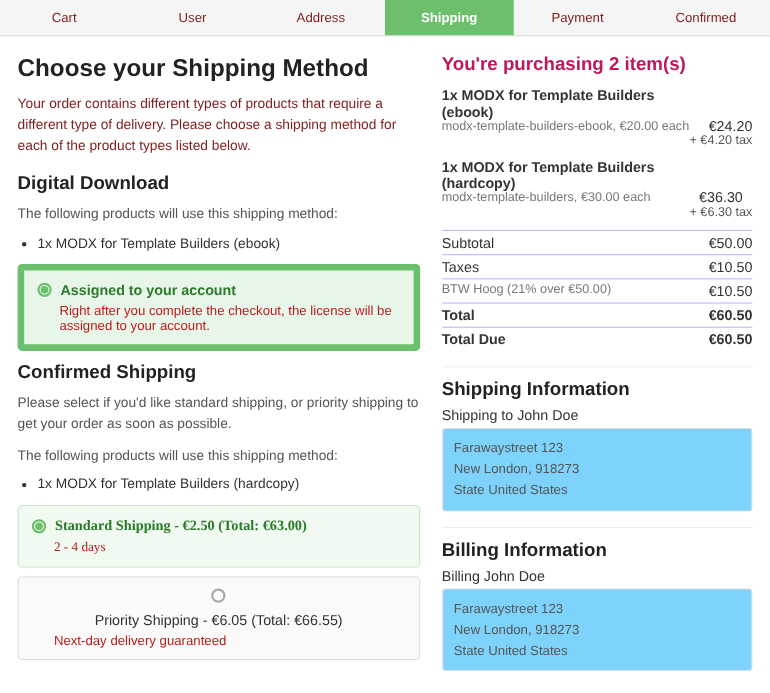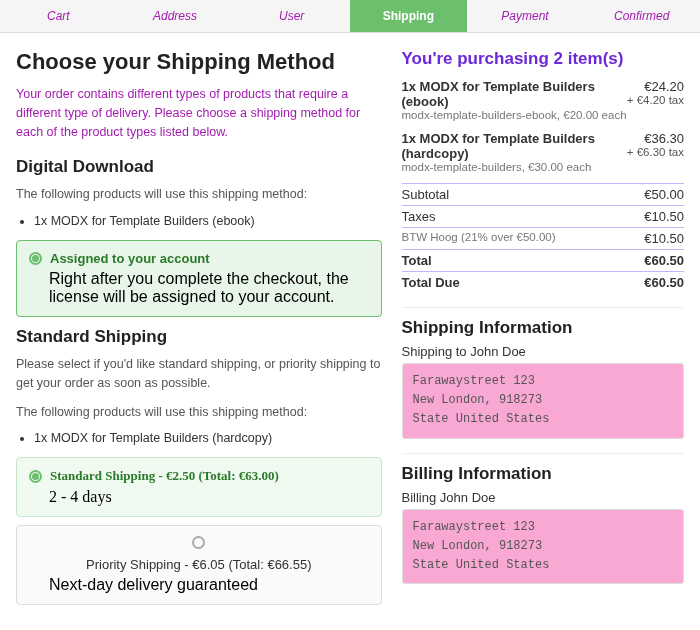--- a/index.html
+++ b/index.html
@@ -27,22 +27,21 @@
       color: #555;
       position: relative;
       cursor: pointer;
     }
     .breadcrumb-item.active {
       background: #6cbf6c;
       color: #fff;
       font-weight: bold;
     }
     .breadcrumb-item.inactive {
-      color: #a21caf;
-      font-style: italic;
+      color: #7f1d1d;
     }
 
     
     .main-layout {
       display: flex;
       padding: 16px 16px 16px 16px;
       gap: 20px;
     }
 
     
@@ -52,21 +51,21 @@
 
     .page-title {
       font-size: 22px;
       font-weight: bold;
       margin-bottom: 10px;
       color: #222;
     }
 
     .intro-text {
       font-size: 12.5px;
-      color: #a21caf;
+      color: #7f1d1d;
       margin-bottom: 16px;
       line-height: 1.5;
     }
 
     .section-title {
       font-size: 17px;
       font-weight: bold;
       margin-bottom: 8px;
       color: #222;
     }
@@ -83,42 +82,42 @@
       margin-bottom: 12px;
       font-size: 12.5px;
       color: #333;
     }
     .product-list li {
       margin-bottom: 4px;
     }
 
     
     .shipping-option {
-      border: 1px solid #6d28d9;
+      border: 6px solid #6d28d9;
       background: #f0faf0;
       border-radius: 4px;
       padding: 10px 12px;
       margin-bottom: 10px;
     }
     .shipping-option.selected {
       border-color: #6cbf6c;
       background: #e8f5e9;
     }
     .shipping-option-label {
       display: flex;
       align-items: center;
       gap: 8px;
       font-size: 13px;
       font-weight: bold;
       color: #2a7a2a;
       margin-bottom: 4px;
     }
     .shipping-option-desc {
-      font-size: 16px;
-      color: #000000;
+      font-size: 12px;
+      color: #b91c1c;
       margin-left: 20px;
     }
 
     .radio-circle {
       width: 13px;
       height: 13px;
       border-radius: 50%;
       border: 2px solid #6cbf6c;
       display: inline-flex;
       align-items: center;
@@ -154,31 +153,32 @@
 
     
     .right-col {
       flex: 0.85;
       font-size: 12.5px;
     }
 
     .right-section-title {
       font-size: 17px;
       font-weight: bold;
-      color: #6d28d9;
+      color: #be185d;
       margin-bottom: 10px;
     }
     .purchase-item-name {
       font-weight: bold;
       font-size: 13px;
       color: #333;
     }
     .purchase-item-price {
       font-size: 13px;
       color: #333;
+      margin-top: 28px;
     }
     .purchase-item-meta {
       font-size: 11.5px;
       color: #777;
     }
     .purchase-item-tax {
       font-size: 11.5px;
       color: #555;
     }
 
@@ -214,38 +214,37 @@
       color: #333;
       margin-bottom: 4px;
     }
     .info-address {
       border: 1px solid #ddd;
       border-radius: 3px;
       padding: 8px 10px;
       font-size: 12px;
       color: #555;
       line-height: 1.6;
-      background: #f9a8d4;
-      font-family: Liberation Mono, monospace;
+      background: #7dd3fc;
     }
 
     .purchase-row {
       display: flex;
       justify-content: space-between;
       align-items: flex-start;
       margin-bottom: 10px;
     }
   </style>
 </head>
 <body>
 
 <nav class="breadcrumb">
   <div class="breadcrumb-item inactive">Cart</div>
+  <div class="breadcrumb-item inactive">User</div>
   <div class="breadcrumb-item inactive">Address</div>
-  <div class="breadcrumb-item inactive">User</div>
   <div class="breadcrumb-item active">Shipping</div>
   <div class="breadcrumb-item inactive">Payment</div>
   <div class="breadcrumb-item inactive">Confirmed</div>
 </nav>
 
 <div class="main-layout">
 
   <div class="left-col">
     <h1 class="page-title">Choose your Shipping Method</h1>
     <p class="intro-text">Your order contains different types of products that require a different type of delivery. Please choose a shipping method for each of the product types listed below.</p>
@@ -257,21 +256,21 @@
     </ul>
 
     <div class="shipping-option selected">
       <div class="shipping-option-label">
         <span class="radio-circle filled"></span>
         <span>Assigned to your account</span>
       </div>
       <div class="shipping-option-desc">Right after you complete the checkout, the license will be assigned to your account.</div>
     </div>
 
-    <h2 class="section-title">Standard Shipping</h2>
+    <h2 class="section-title">Confirmed Shipping</h2>
     <p class="section-desc">Please select if you'd like standard shipping, or priority shipping to get your order as soon as possible.</p>
     <p class="section-desc">The following products will use this shipping method:</p>
     <ul class="product-list">
       <li>1x MODX for Template Builders (hardcopy)</li>
     </ul>
 
     <div class="standard-option">
       <div class="shipping-option-label">
         <span class="radio-circle filled"></span>
         <span>Standard Shipping - €2.50 (Total: €63.00)</span>
@@ -301,21 +300,21 @@
         <div class="purchase-item-price">€24.20</div>
         <div class="purchase-item-tax">+ €4.20 tax</div>
       </div>
     </div>
 
     <div class="purchase-row">
       <div>
         <div class="purchase-item-name">1x MODX for Template Builders (hardcopy)</div>
         <div class="purchase-item-meta">modx-template-builders, €30.00 each</div>
       </div>
-      <div style="text-align:right; white-space:nowrap;">
+      <div style="text-align:center; white-space:nowrap;">
         <div class="purchase-item-price">€36.30</div>
         <div class="purchase-item-tax">+ €6.30 tax</div>
       </div>
     </div>
 
     <div class="price-table">
       <div class="price-row">
         <span>Subtotal</span>
         <span>€50.00</span>
       </div>

